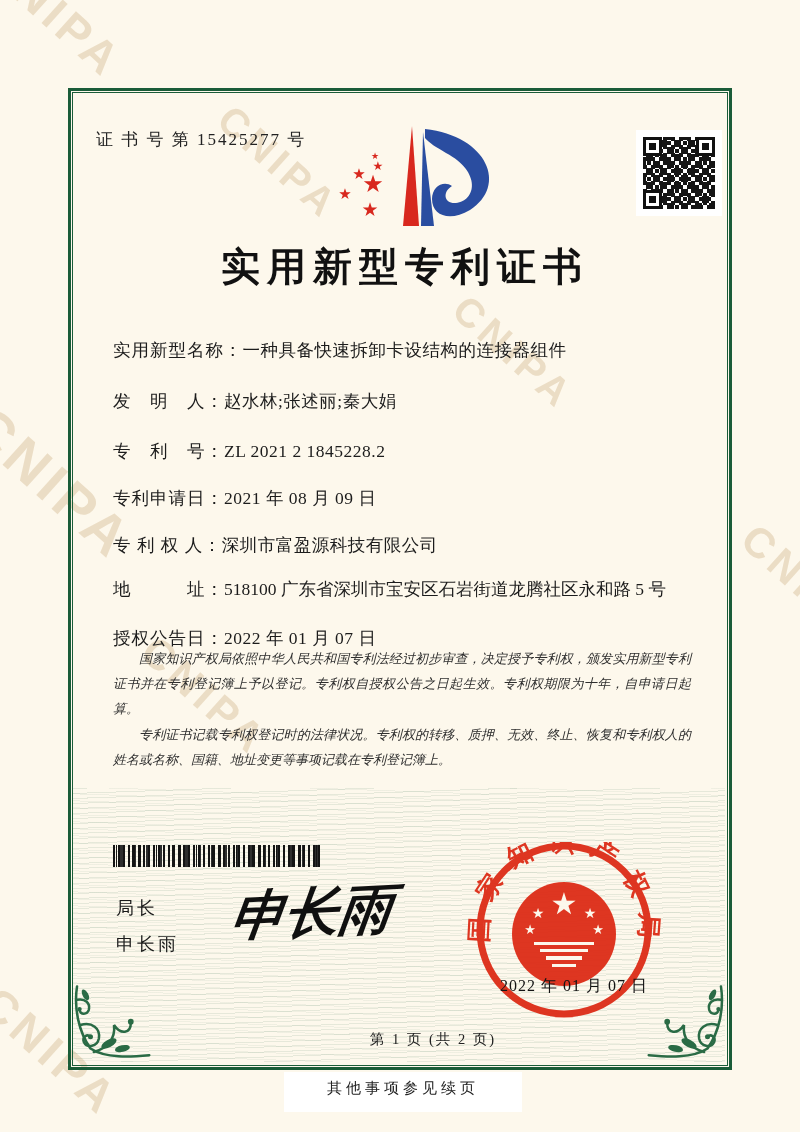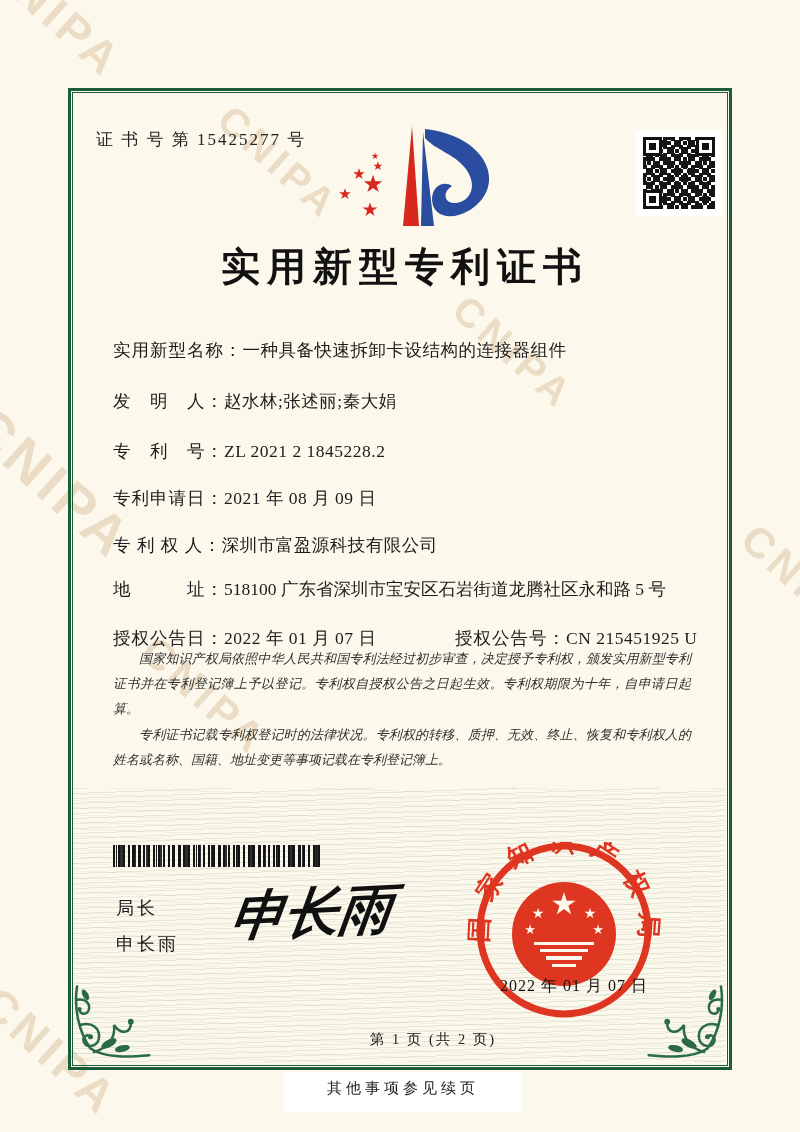--- a/index.html
+++ b/index.html
@@ -167,23 +167,20 @@
   <span class="flabel">专利申请日：</span><span class="fvalue">2021 年 08 月 09 日</span>
 </div>
 <div class="field" style="top:533px;">
   <span class="flabel">专 利 权 人：</span><span class="fvalue">深圳市富盈源科技有限公司</span>
 </div>
 <div class="field" style="top:577px;">
   <span class="flabel" style="vertical-align:top;">地　　　址：</span><span class="addr-val"><span>518100 广东省深圳市宝安区石岩街道龙腾社区永和路 5 号</span><br></span>
 </div>
 <div class="field" style="top:626px;width:578px;">
   <span class="flabel">授权公告日：</span><span class="fvalue">2022 年 01 月 07 日</span>
-  <span class="grant-right">
-    <span class="flabel">授权公告号：</span><span class="fvalue">CN 215451925 U</span>
-  </span>
 </div>
 
 <p class="para" style="top:646px;margin:0;">国家知识产权局依照中华人民共和国专利法经过初步审查，决定授予专利权，颁发实用新型专利证书并在专利登记簿上予以登记。专利权自授权公告之日起生效。专利权期限为十年，自申请日起算。</p>
 <p class="para" style="top:722px;margin:0;font-style:italic;">专利证书记载专利权登记时的法律状况。专利权的转移、质押、无效、终止、恢复和专利权人的姓名或名称、国籍、地址变更等事项记载在专利登记簿上。</p>
 
 <div class="barcode"></div>
 
 <div class="director-title">局长</div>
 <div class="director-name">申长雨</div>
 <div class="signature">申长雨</div>

